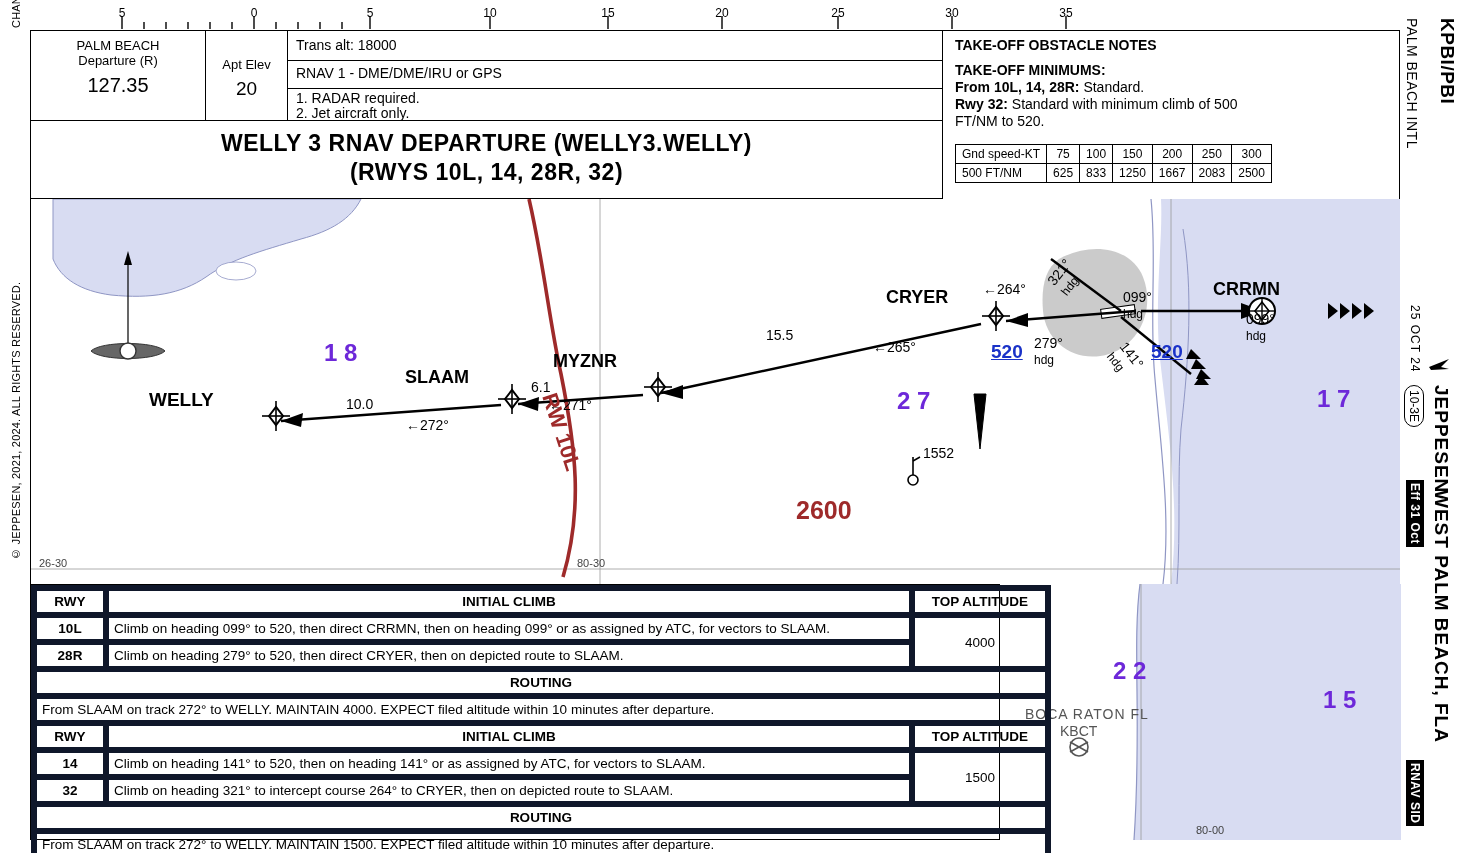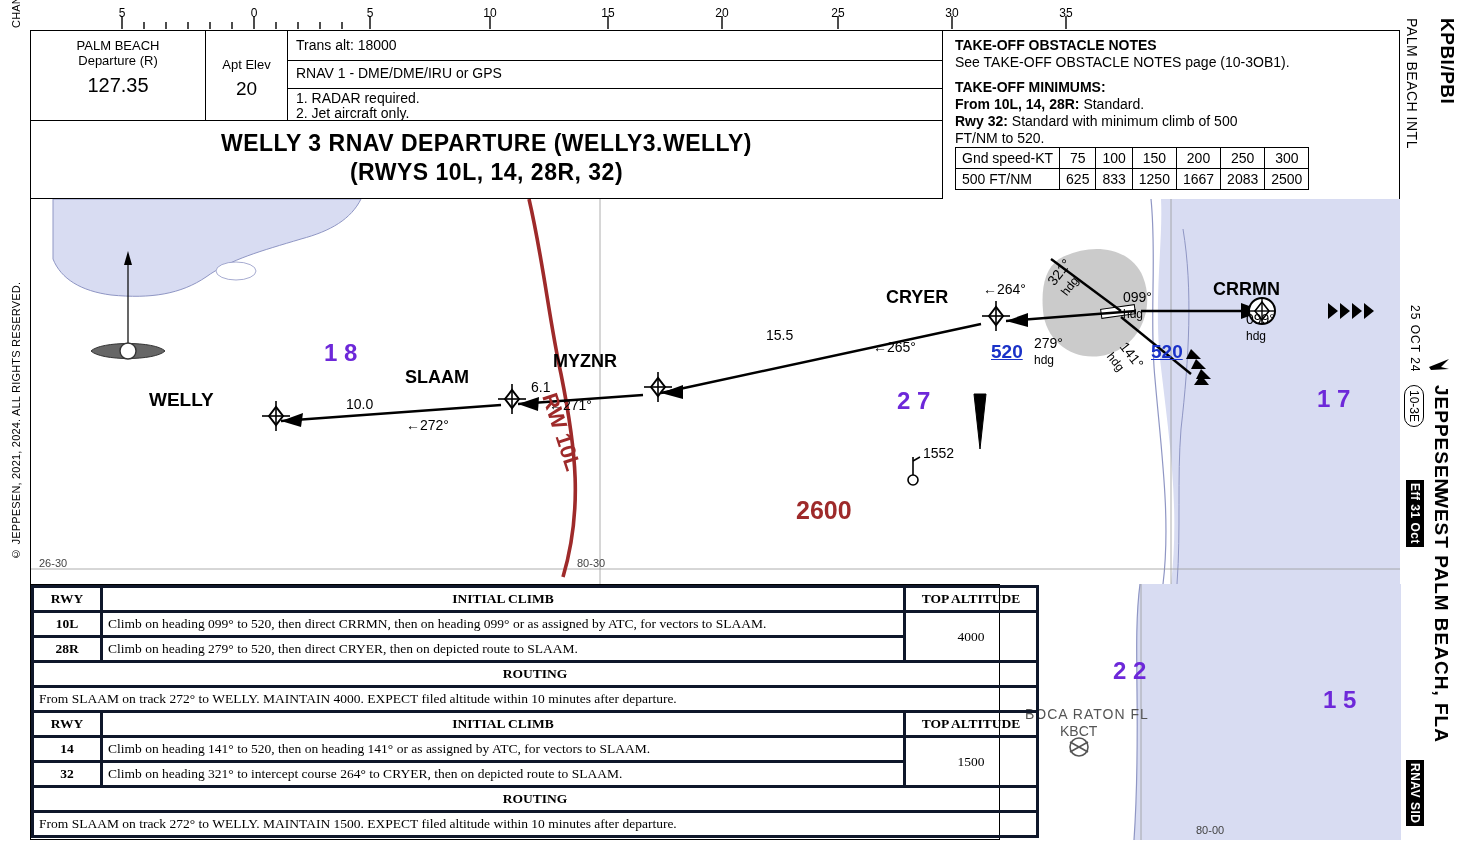--- a/index.html
+++ b/index.html
@@ -45,21 +45,21 @@
   .b-elev{left:206px;top:31px;width:82px;height:90px;border-width:0 1px 1px 0;text-align:center;}
   .b-elev .t1{font-size:13px;margin-top:26px;}
   .b-elev .t2{font-size:19px;margin-top:6px;}
   .b-trans{left:288px;top:31px;width:655px;height:30px;border-width:0 1px 1px 0;font-size:14px;padding:6px 0 0 8px;}
   .b-rnav{left:288px;top:61px;width:655px;height:28px;border-width:0 1px 1px 0;font-size:14px;padding:4px 0 0 8px;}
   .b-notes{left:288px;top:89px;width:655px;height:32px;border-width:0 1px 1px 0;font-size:14px;padding:2px 0 0 8px;line-height:15px;}
 
   .b-take{left:943px;top:31px;width:457px;height:190px;border-width:0 0 1px 0;padding:6px 10px 0 12px;box-sizing:border-box;font-size:14px;}
   .b-take .bold{font-weight:bold;}
   .b-take .l{line-height:17px;}
-  table.gnd{border-collapse:collapse;margin-top:0;font-size:14px;padding-left:21px;}
+  table.gnd{border-collapse:collapse;margin-top:14px;font-size:12px;padding-left:21px;}
   table.gnd td{border:1px solid #000;padding:2px 6px;text-align:center;}
   table.gnd td.lab{text-align:left;padding-left:6px;}
 
   
   .titlebox{position:absolute;left:31px;top:121px;width:912px;height:78px;border-bottom:1px solid #000;border-right:1px solid #000;box-sizing:border-box;text-align:center;}
   .titlebox .t1{font-size:23px;font-weight:bold;letter-spacing:.5px;margin-top:9px;}
   .titlebox .t2{font-size:23px;font-weight:bold;letter-spacing:.5px;margin-top:2px;}
 
   
   .map{position:absolute;left:31px;top:199px;width:1369px;height:385px;overflow:hidden;background:#fff;}
@@ -67,21 +67,21 @@
   .mlabel{position:absolute;font-size:16px;font-weight:bold;}
   .msmall{position:absolute;font-size:14px;}
   .mgray{position:absolute;color:#6d28d9;font-weight:bold;margin-left:28px;}
   .mred{position:absolute;color:#9e2a2a;font-weight:bold;}
   .mblue{position:absolute;color:#1a32c8;font-weight:bold;}
   .coord{position:absolute;font-size:11px;color:#444;}
 
   
   .btm{position:absolute;left:31px;top:584px;width:968px;height:256px;border-top:1px solid #000;box-sizing:border-box;}
   table.rt{border-collapse:collapse;width:968px;font-size:13.5px;table-layout:fixed;}
-  table.rt td,table.rt th{border:3px solid #0f172a;padding:3px 5px;vertical-align:middle;font-family:Liberation Serif, serif;}
+  table.rt td,table.rt th{border:6px solid #0f172a;padding:3px 5px;vertical-align:middle;}
   .c-rwy{width:56px;text-align:center;font-weight:bold;}
   .c-txt{width:790px;}
   .c-top{width:120px;text-align:center;}
   .hdrrow td{text-align:center;font-weight:bold;}
   .routing td{text-align:center;font-weight:bold;}
   .routetxt td{text-align:left;}
 </style>
 </head>
 <body>
 
@@ -154,21 +154,20 @@
   </div>
   <div class="box b-trans">Trans alt: 18000</div>
   <div class="box b-rnav">RNAV 1 - DME/DME/IRU or GPS</div>
   <div class="box b-notes">
     <div>1. RADAR required.</div>
     <div>2. Jet aircraft only.</div>
   </div>
 
   <div class="box b-take">
     <div class="l bold">TAKE-OFF OBSTACLE NOTES</div>
-    <div class="l">See TAKE-OFF OBSTACLE NOTES page (10-3OB1).</div>
     <div class="l bold" style="margin-top:8px">TAKE-OFF MINIMUMS:</div>
     <div class="l"><span class="bold">From 10L, 14, 28R:</span>
       <span>Standard.</span></div>
     <div class="l"><span class="bold">Rwy 32:</span>
       <span>Standard with minimum climb of 500</span></div>
     <div class="l">FT/NM to 520.</div>
     <table class="gnd">
       <tbody>
           <tr>
         <td class="lab">Gnd speed-KT</td>

